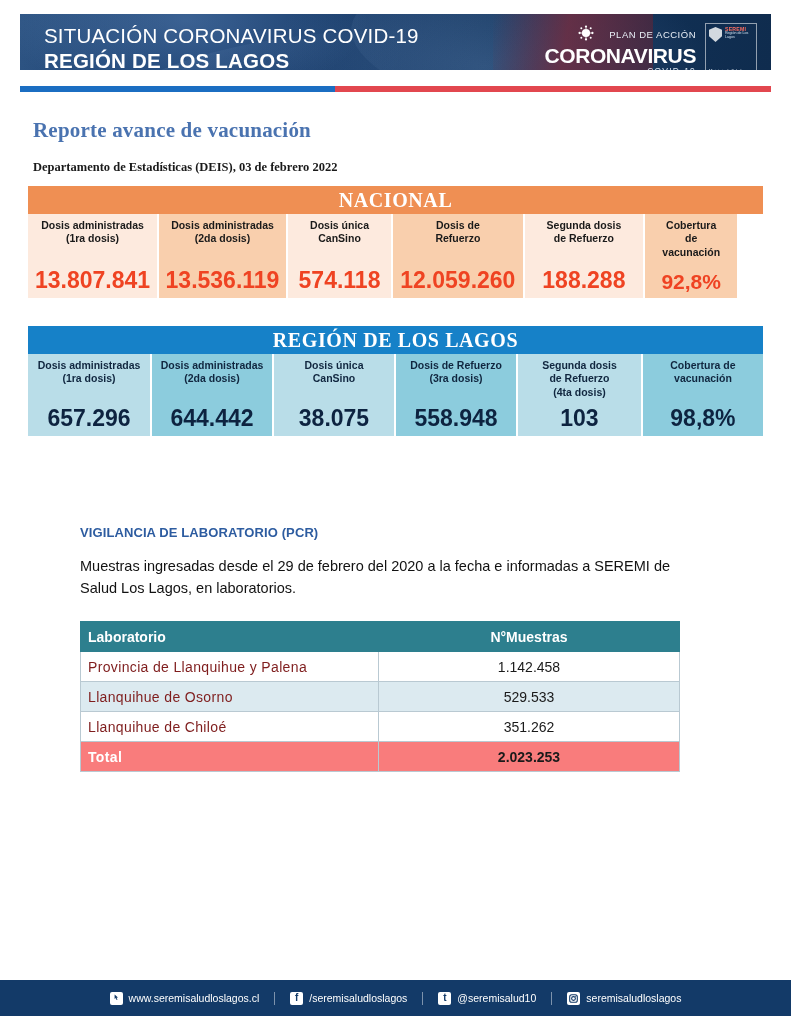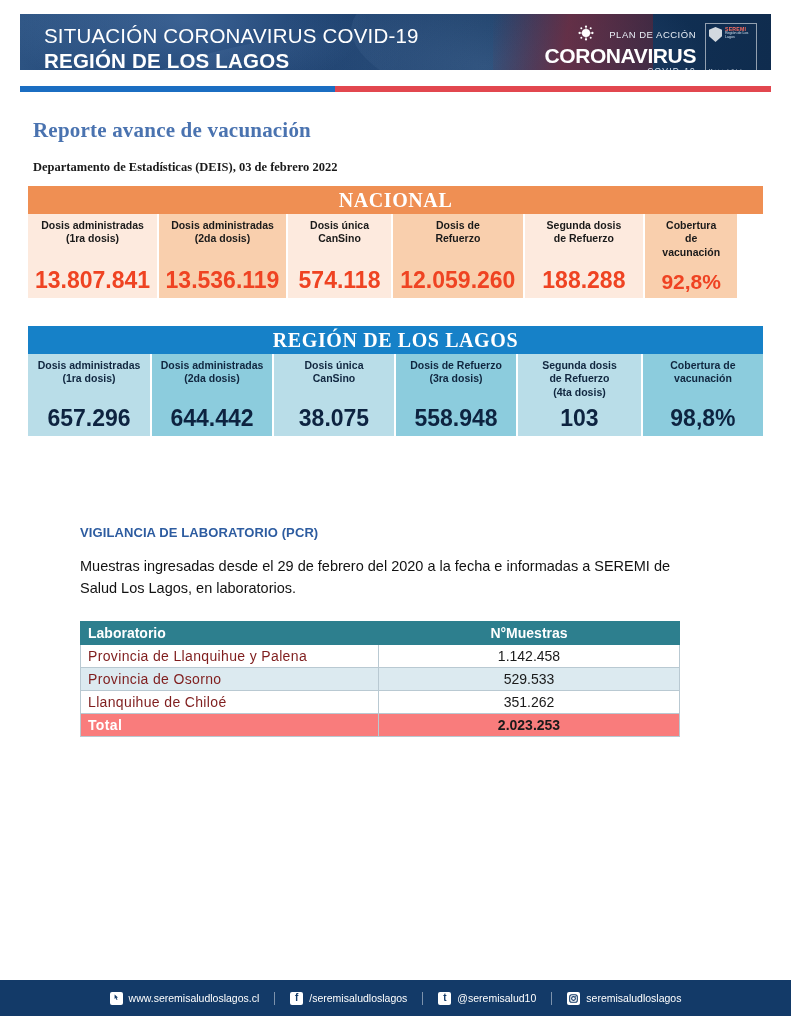--- a/index.html
+++ b/index.html
@@ -235,21 +235,21 @@
     left: 80px;
     top: 621px;
     width: 600px;
     border-collapse: collapse;
     table-layout: fixed;
   }
   .lab-table th, .lab-table td {
     border: 1px solid #b9c9d2;
     padding: 2px 7px;
     font-size: 14px;
-    height: 23px;
+    height: 30px;
     box-sizing: border-box;
   }
   .lab-table thead th {
     background: #2d7f8e;
     color: #ffffff;
     font-weight: bold;
     border-color: #2d7f8e;
   }
   .lab-table thead th.lab-col { text-align: left; width: 298px; }
   .lab-table thead th.num-col { text-align: center; }
@@ -476,21 +476,21 @@
       <th class="lab-col">Laboratorio</th>
       <th class="num-col">N°Muestras</th>
     </tr>
   </thead>
   <tbody>
     <tr class="row-plain">
       <td class="lab-col">Provincia  de  Llanquihue  y  Palena</td>
       <td class="num-col">1.142.458</td>
     </tr>
     <tr class="row-alt">
-      <td class="lab-col">Provincia  de  Osorno</td>
+      <td class="lab-col">Llanquihue  de  Osorno</td>
       <td class="num-col">529.533</td>
     </tr>
     <tr class="row-plain">
       <td class="lab-col">Llanquihue  de  Chiloé</td>
       <td class="num-col">351.262</td>
     </tr>
     <tr class="row-total">
       <td class="lab-col">Total</td>
       <td class="num-col">2.023.253</td>
     </tr>

